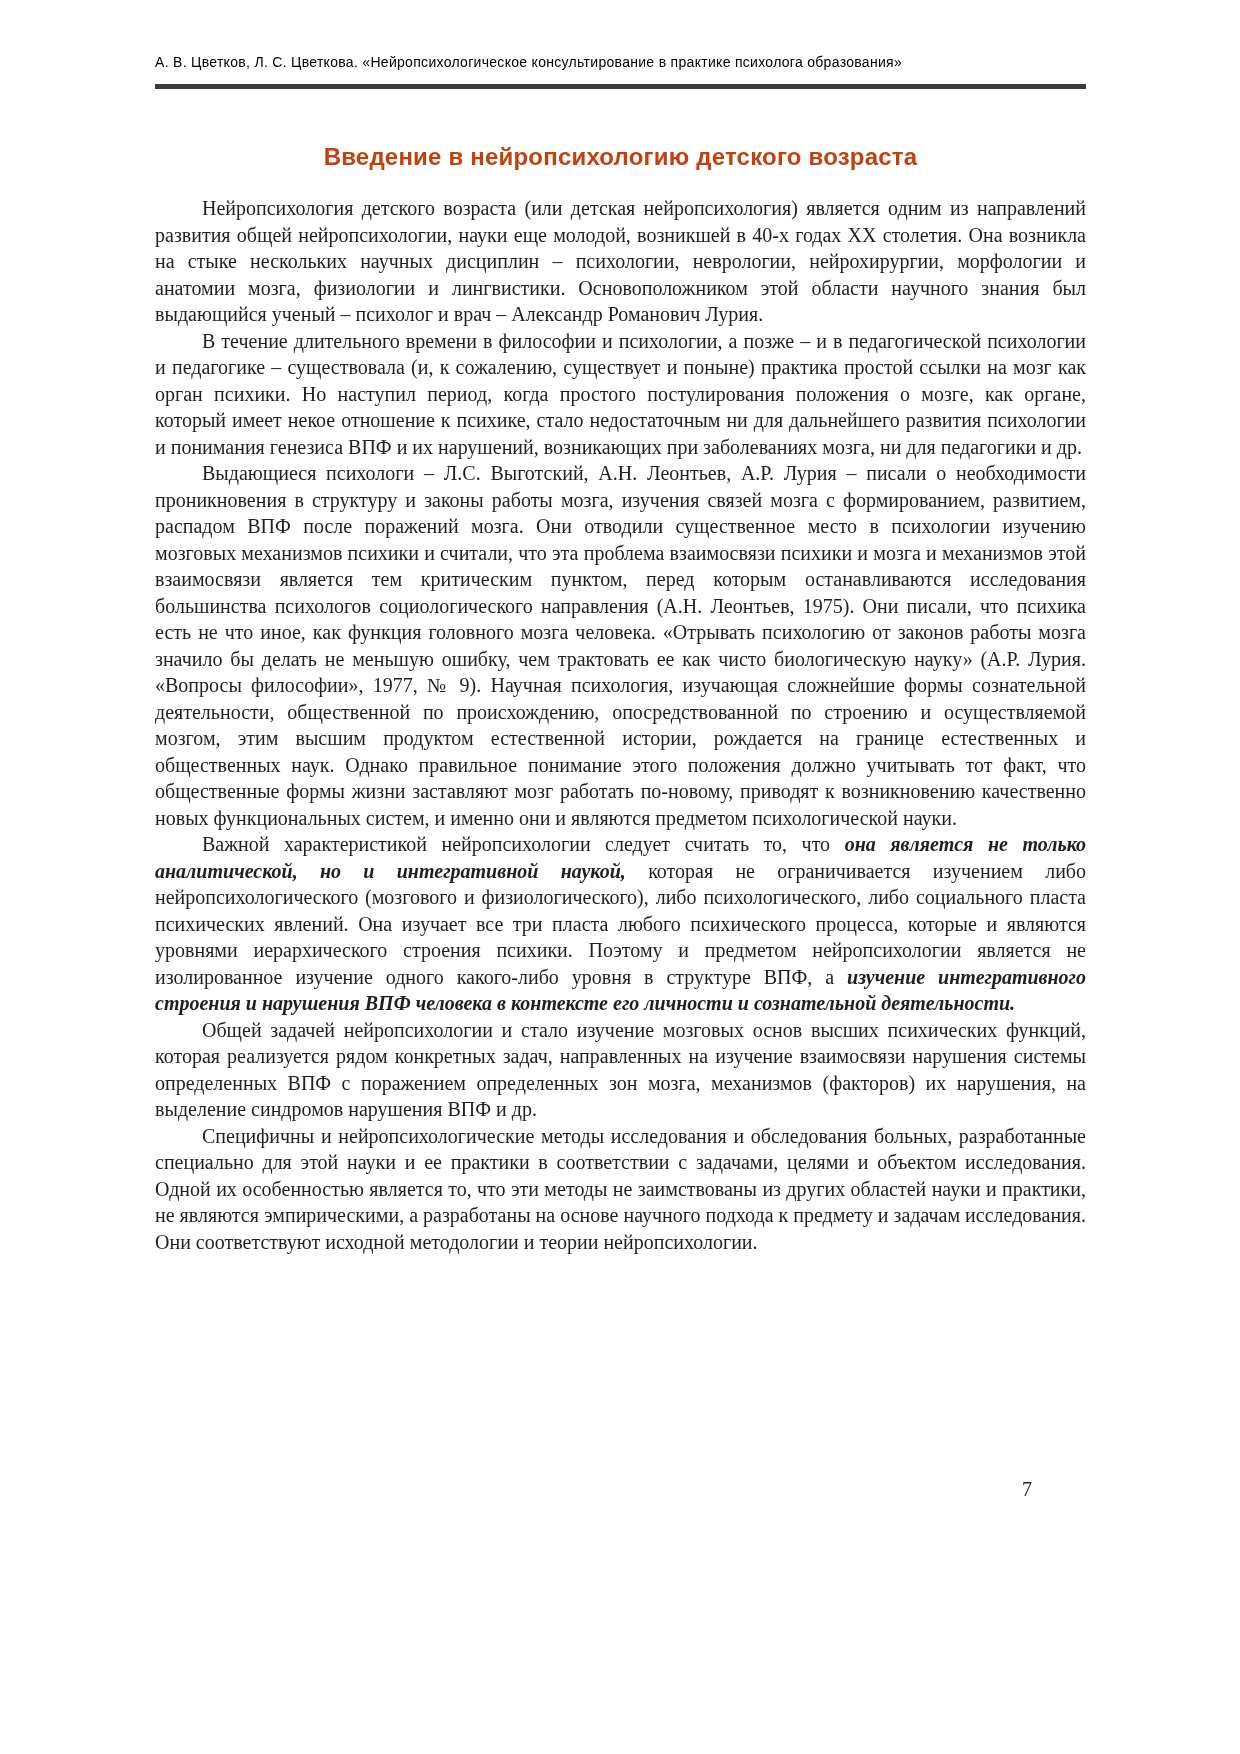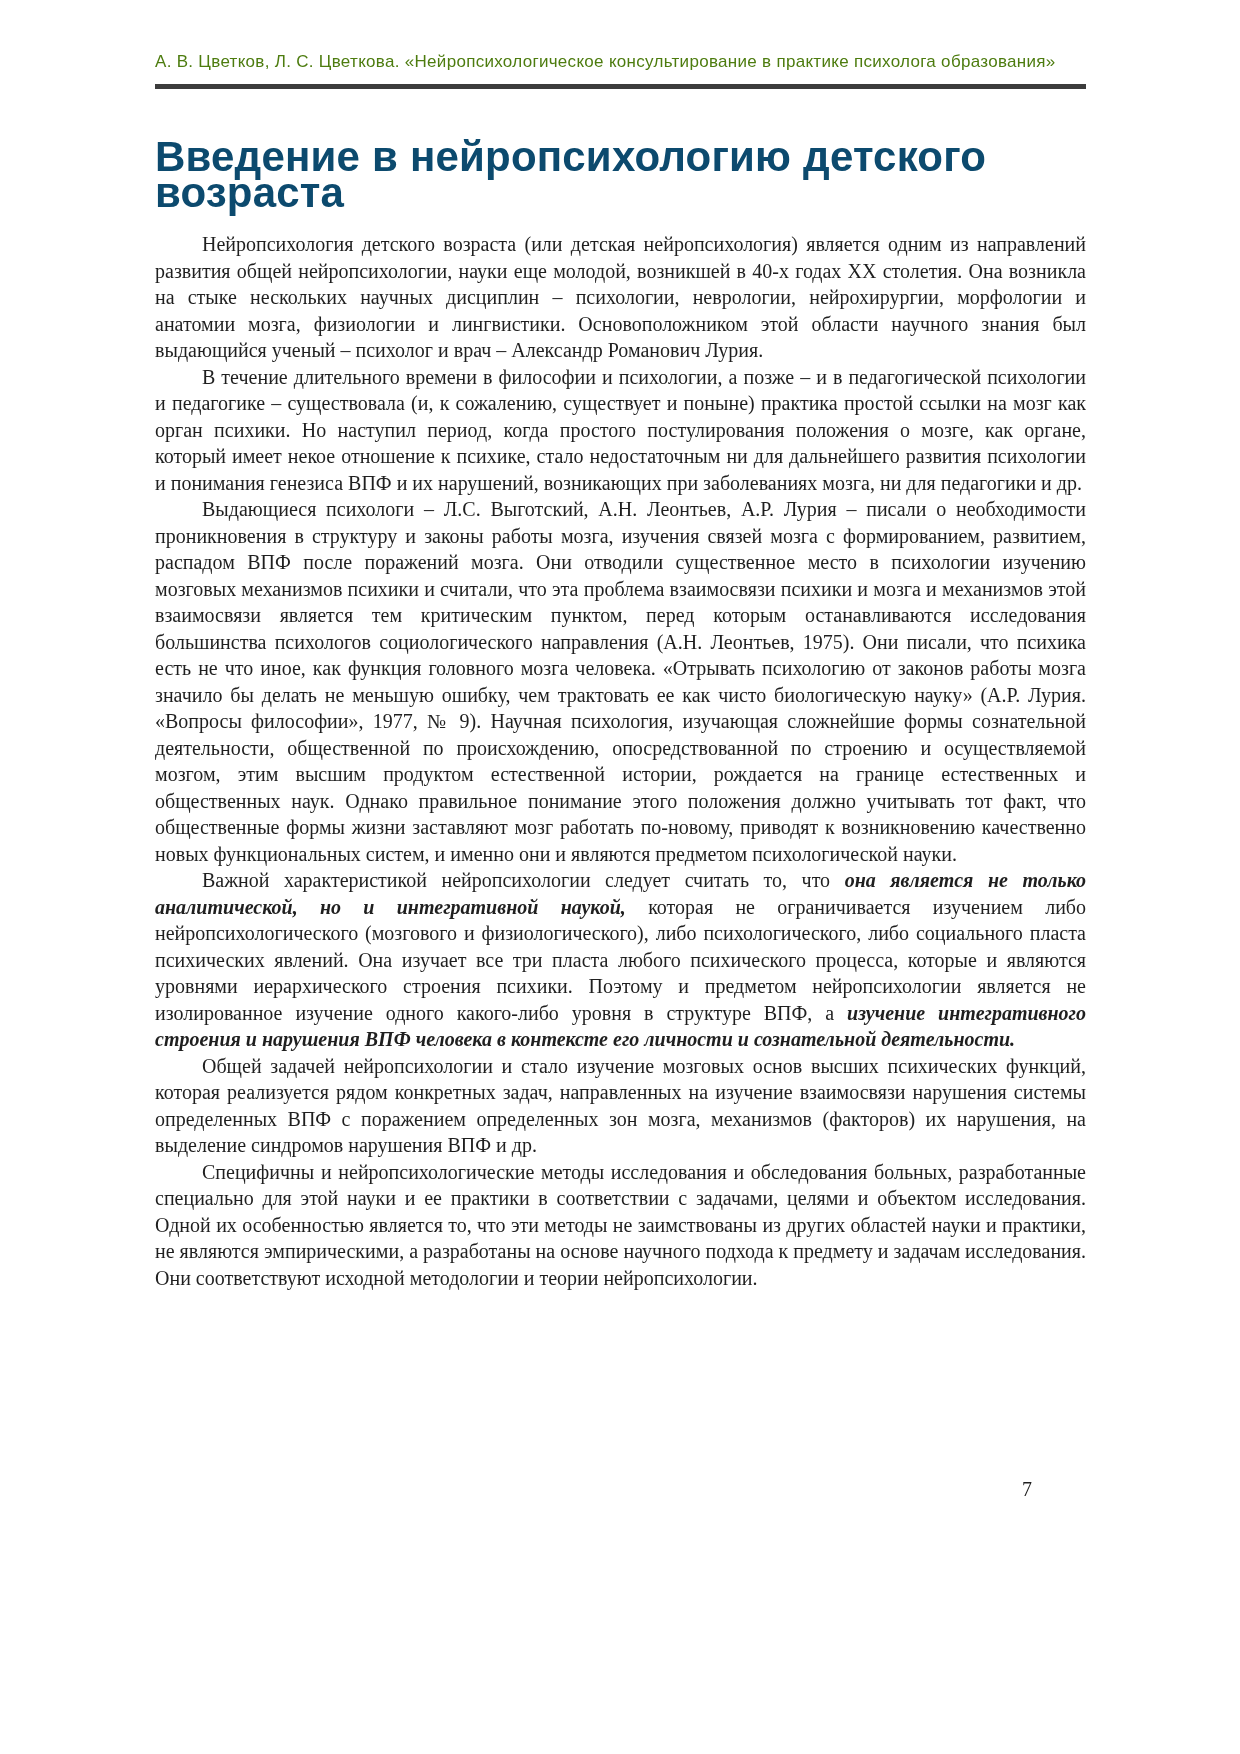--- a/index.html
+++ b/index.html
@@ -13,39 +13,39 @@
     height: 1754px;
     background: #ffffff;
     box-sizing: border-box;
     padding: 50px 154px 0 155px;
     font-family: "Liberation Serif", serif;
     color: #1f1f1f;
     overflow: hidden;
   }
   .running-head {
     font-family: "Liberation Sans", sans-serif;
-    font-size: 17px;
+    font-size: 14px;
     line-height: 24px;
-    color: #4d7c0f;
+    color: #000000;
     text-align: justify;
     letter-spacing: 0.3px;
   }
   .header-rule {
     height: 5px;
     background: #3c3c3c;
     margin-top: 10px;
   }
   .chapter-title {
     margin: 50px 0 0 0;
     font-family: "Liberation Sans", sans-serif;
-    font-size: 42px;
+    font-size: 24px;
     line-height: 36px;
     font-weight: bold;
-    text-align: left;
-    color: #0c4a6e;
+    text-align: center;
+    color: #c2410c;
     letter-spacing: 0.2px;
   }
   .body-text {
     margin-top: 20px;
     font-size: 20px;
     line-height: 26.5px;
     text-align: justify;
   }
   .body-text p {
     margin: 0;

